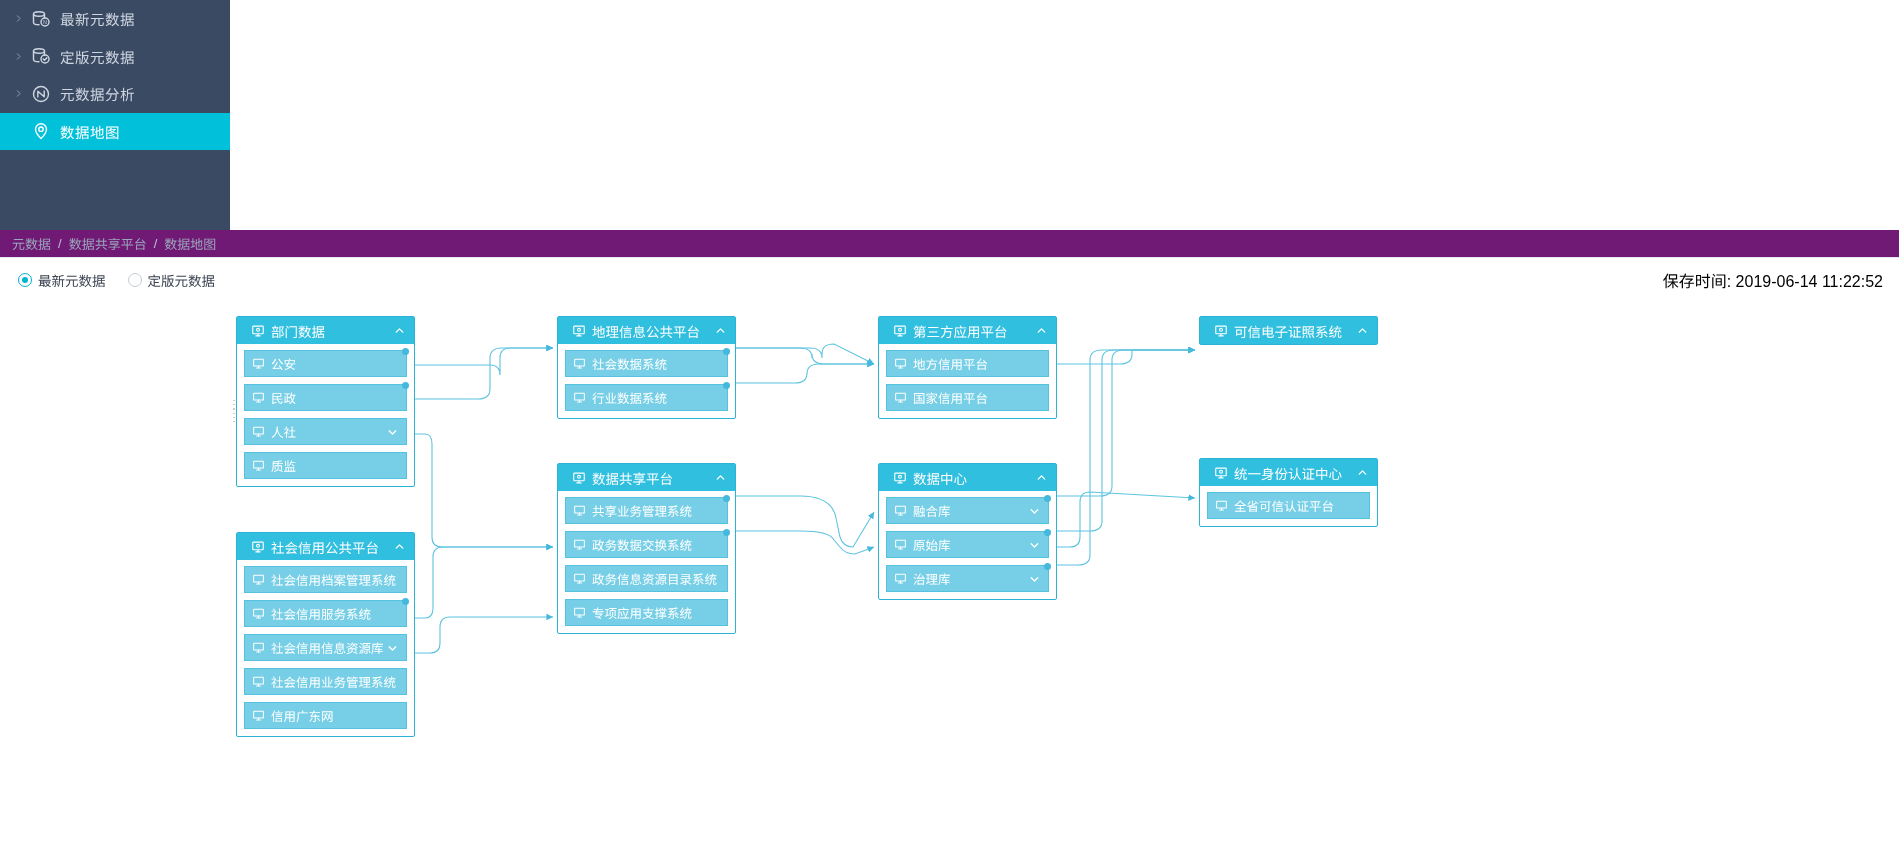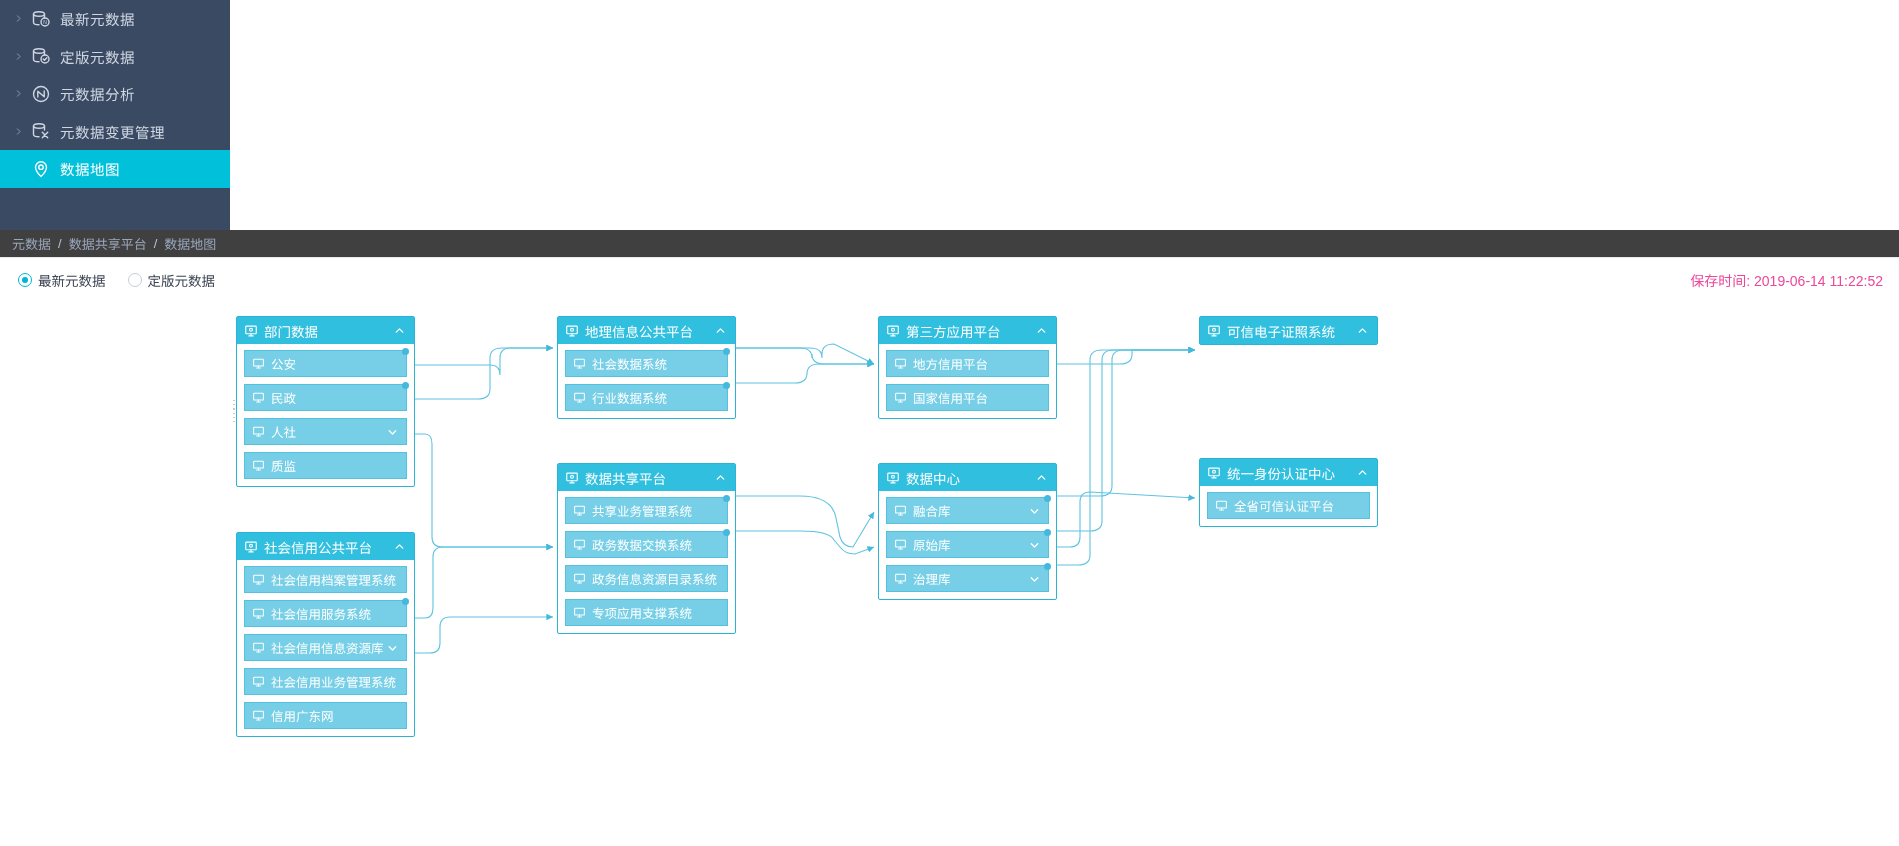--- a/index.html
+++ b/index.html
@@ -49,21 +49,21 @@
 
   
   .content {
     flex: 1 1 auto;
     height: 846px;
     position: relative;
     background: #ffffff;
   }
   .breadcrumb {
     height: 28px;
-    background: #404040;
+    background: #701a75;
     border-bottom: 1px solid #e6e9ee;
     display: flex; align-items: center;
     padding-left: 12px;
     color: #9aa6bb;
     font-size: 13px;
   }
   .breadcrumb .bsep { margin: 0 7px; color: #b9c2d2; }
   .breadcrumb .bitem { color: #9aa6bb; }
 
   .toolbar {
@@ -102,21 +102,21 @@
     margin-right: 9px;
     cursor: pointer;
     display: inline-flex; align-items: center;
     font-family: inherit;
     line-height: 1;
   }
   .tbtn .caret { margin-left: 6px; font-size: 9px; }
   .savetime {
     position: absolute; right: 16px; top: 50%;
     transform: translateY(-50%);
-    color: #ec4899; font-size: 14px; text-align: right;
+    color: #000000; font-size: 16px; text-align: right;
   }
 
   
   .canvas {
     position: absolute;
     left: 0; top: 72px;
     width: 1669px; height: 774px;
     overflow: hidden;
     background: #ffffff;
   }
@@ -127,21 +127,21 @@
     border: 1.5px solid #2bb3d6;
     background: #ffffff;
     border-radius: 2px;
     z-index: 2;
   }
   .g-head {
     height: 27px;
     background: #31bfdf;
     color: #ffffff;
     display: flex; align-items: center;
-    padding: 0 7px;
+    padding: 0 14px;
     font-size: 13.5px;
     position: relative;
   }
   .g-head .gicon { margin-right: 6px; display: flex; align-items: center; }
   .g-head .gcollapse {
     position: absolute; right: 8px; top: 50%;
     transform: translateY(-50%);
     width: 14px; height: 14px;
     display: flex; align-items: center; justify-content: center;
   }
@@ -237,36 +237,20 @@
             </svg>
           </span>
           <span class="sicon">
             <svg width="20" height="20" viewBox="0 0 20 20" fill="none" stroke="#cfd6e2" stroke-width="1.4" stroke-linecap="round" stroke-linejoin="round">
               <circle cx="10" cy="10" r="7.5"></circle>
               <path d="M6.8,13 L6.8,7.2 L13.2,12.8 L13.2,7"></path>
             </svg>
           </span>
           <span class="slabel">元数据分析</span>
         </div>
-        <div class="side-item">
-          <span class="chev">
-            <svg width="9" height="9" viewBox="0 0 20 20" fill="none" stroke="#8e9bb0" stroke-width="2.2" stroke-linecap="round" stroke-linejoin="round">
-              <path d="M7.5,4 L13.5,10 L7.5,16"></path>
-            </svg>
-          </span>
-          <span class="sicon">
-            <svg width="20" height="20" viewBox="0 0 20 20" fill="none" stroke="#cfd6e2" stroke-width="1.4" stroke-linecap="round" stroke-linejoin="round">
-              <ellipse cx="8" cy="5" rx="5.5" ry="2.2"></ellipse>
-              <path d="M2.5,5 L2.5,13.5 C2.5,14.7 5,15.7 8,15.7"></path>
-              <path d="M13.5,5 L13.5,9"></path>
-              <path d="M11.3,11.3 L16.7,16.7 M16.7,11.3 L11.3,16.7"></path>
-            </svg>
-          </span>
-          <span class="slabel">元数据变更管理</span>
-        </div>
         <div class="side-item active">
           <span class="chev"></span>
           <span class="sicon">
             <svg width="20" height="20" viewBox="0 0 20 20" fill="none" stroke="#ffffff" stroke-width="1.4" stroke-linecap="round" stroke-linejoin="round">
               <path d="M10,17.5 C10,17.5 15.5,12.3 15.5,8.3 C15.5,5.2 13.1,2.8 10,2.8 C6.9,2.8 4.5,5.2 4.5,8.3 C4.5,12.3 10,17.5 10,17.5 Z"></path>
               <circle cx="10" cy="8.2" r="2.2"></circle>
             </svg>
           </span>
           <span class="slabel">数据地图</span>
         </div>

